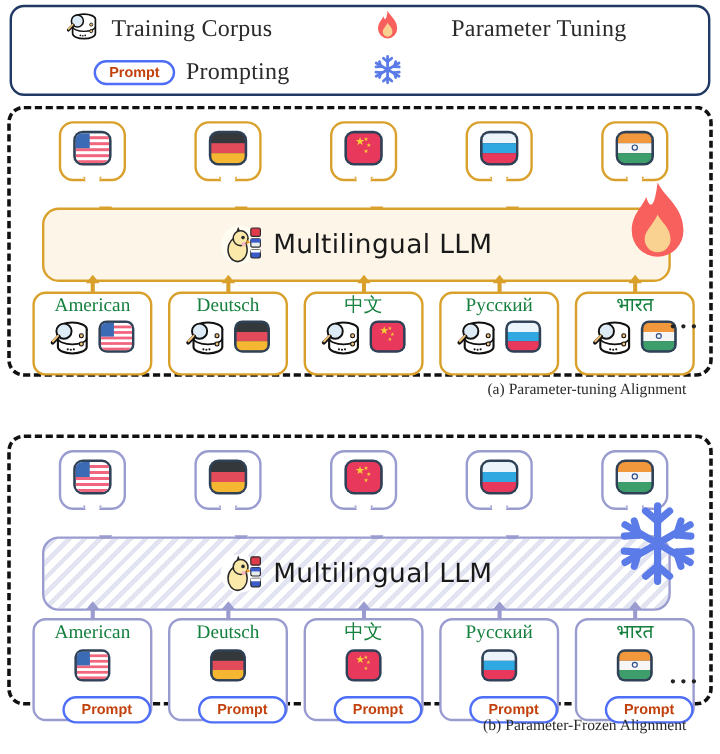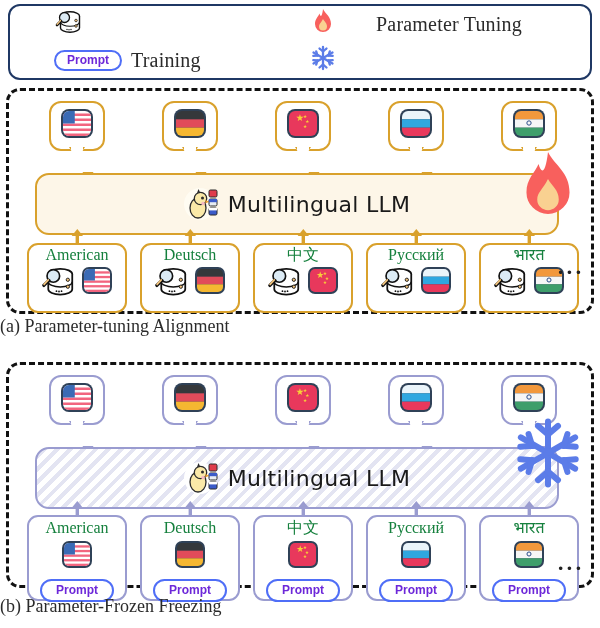--- a/index.html
+++ b/index.html
@@ -38,47 +38,48 @@
     color: #2b2b2b;
     white-space: nowrap;
     letter-spacing: .2px;
   }
 
   
   .prompt-pill {
     display: inline-flex; align-items: center; justify-content: center;
     border: 2px solid #4F6EF7;
     border-radius: 999px;
-    color: #6d28d9;
+    color: #c2410c;
     font-family: "Liberation Sans", sans-serif;
     font-weight: bold;
     font-size: 12px;
     padding: 2px 11px 3px;
     background: #fff;
     line-height: 1;
+    margin-left: 24px;
   }
 
   
   .panel {
     position: absolute;
     left: 6px;
     width: 588px;
     border: 3px dashed #111;
     border-radius: 14px;
     background: #fff;
   }
   #panel-a { top: 88px; height: 226px; }
   #panel-b { top: 362px; height: 226px; }
 
   .caption {
     position: absolute;
     left: 0; width: 572px;
-    text-align: left;
+    text-align: right;
     font-family: "Liberation Serif", serif;
-    font-size: 18px;
+    font-size: 13px;
     color: #2b2b2b;
   }
   #caption-a { top: 316px; }
   #caption-b { top: 596px; }
 
   
   .bubble-row {
     position: absolute;
     left: 10px; top: 10px;
     width: 568px; height: 60px;
@@ -203,35 +204,36 @@
           <circle cx="22" cy="12.5" r="1.3" fill="#F0C27B" stroke="#111" stroke-width=".7"></circle>
           <circle cx="22" cy="18" r="1.3" fill="#F0C27B" stroke="#111" stroke-width=".7"></circle>
           <circle cx="10.5" cy="9.5" r="5" fill="#DCEBF5" stroke="#111" stroke-width="1.3"></circle>
           <line x1="7" y1="13" x2="3" y2="17" stroke="#111" stroke-width="2.6" stroke-linecap="round"></line>
           <line x1="6.5" y1="12.6" x2="3.2" y2="16.2" stroke="#F0C27B" stroke-width="1.4" stroke-linecap="round"></line>
           <circle cx="13" cy="21.5" r=".7" fill="#111"></circle>
             <circle cx="15" cy="21.8" r=".7" fill="#111"></circle>
             <circle cx="17" cy="21.5" r=".7" fill="#111"></circle>
         </svg>
       </span>
+      <span class="legend-label">Training Corpus</span>
     </div>
 
     <div class="legend-cell right">
       <span>
         <svg width="26" height="28" viewBox="0 0 26 28">
           <path d="M13 1 C15.5 6 21 8.5 21 16 a8 8 0 0 1 -16 0 C5 11 8 9 9.5 5.5 C10.5 9 12 9.5 13 1 Z" fill="#F8605D"></path>
           <path d="M13 11 C14.4 13.6 17 15 17 18.6 a4 4 0 0 1 -8 0 C9 16 11 15 13 11 Z" fill="#F9D191"></path>
         </svg>
       </span>
       <span class="legend-label">Parameter Tuning</span>
     </div>
 
     <div class="legend-cell">
       <span class="prompt-pill">Prompt</span>
-      <span class="legend-label">Training</span>
+      <span class="legend-label">Prompting</span>
     </div>
 
     <div class="legend-cell right">
       <span>
         <svg width="26" height="28" viewBox="0 0 26 28">
           <g stroke="#5B7CE8" stroke-width="2.3" stroke-linecap="round">
             <line x1="13" y1="3" x2="13" y2="25"></line>
             <line x1="3.5" y1="8.5" x2="22.5" y2="19.5"></line>
             <line x1="3.5" y1="19.5" x2="22.5" y2="8.5"></line>
             <line x1="13" y1="7.5" x2="9.5" y2="4.5"></line>
@@ -806,13 +808,13 @@
         <rect x="4" y="20.333333333333336" width="26" height="7.666666666666667" fill="#3E9E6B"></rect>
         <circle cx="17" cy="16" r="2.04" fill="none" stroke="#2A4C8A" stroke-width="1"></circle>
       </g>
             </svg></span>
                 </span>
                 <span class="prompt-pill" style="font-size:12px;padding:3px 14px 4px;">Prompt</span>
       </div>
     </div>
   <span class="ellipsis" style="left:548px; top:190px;">···</span>
 </div>
-<div class="caption" id="caption-b">(b) Parameter-Frozen Freezing</div>
+<div class="caption" id="caption-b">(b) Parameter-Frozen Alignment</div>
 
 </body></html>

